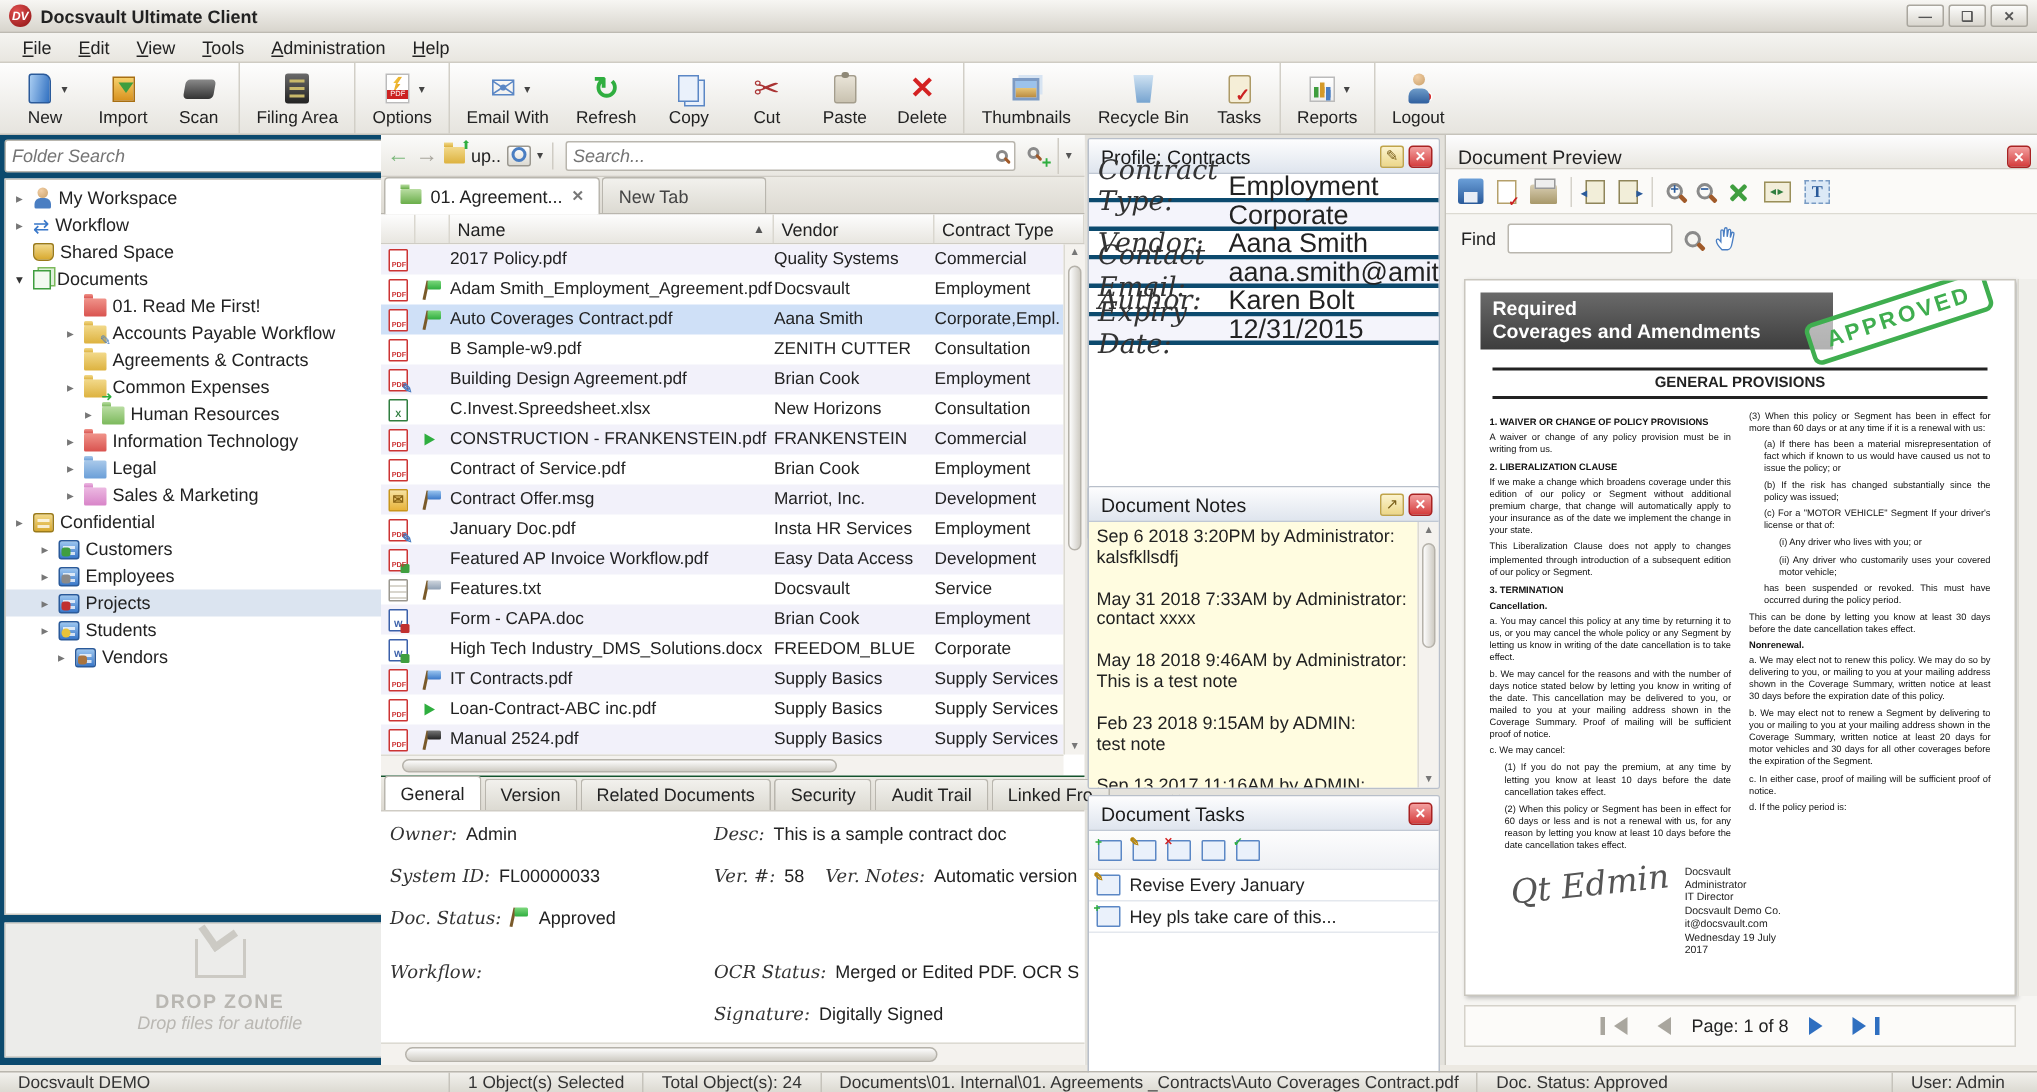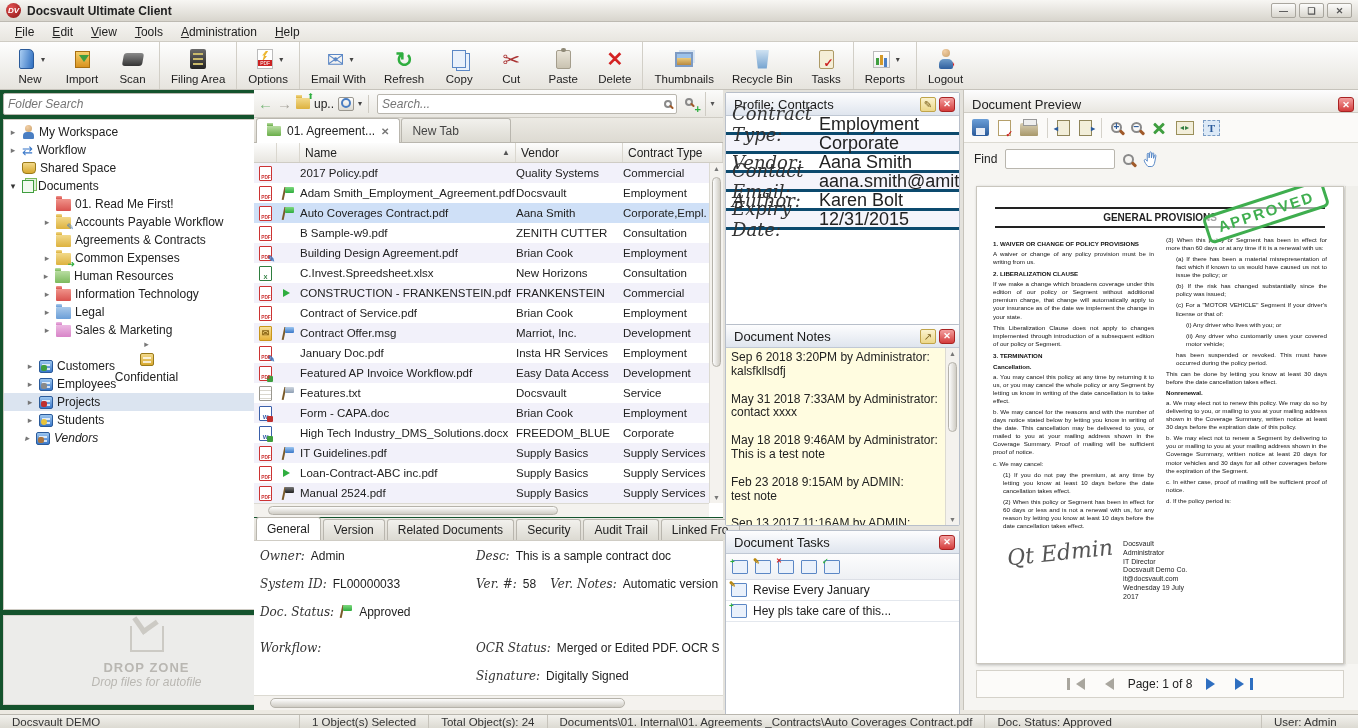--- a/index.html
+++ b/index.html
@@ -45,21 +45,21 @@
   .i-tasks::after{content:"✓";position:absolute;right:-1px;bottom:-2px;color:#c22;font-weight:bold;font-size:12px}
   .i-reports{width:17px;height:17px;background:linear-gradient(#fff,#eee);border:1px solid #bbb;position:relative}
   .i-reports::after{content:"";position:absolute;left:2px;bottom:2px;width:3px;height:7px;background:#3f9e3f;box-shadow:4px 0 0 #d49a2a,4px -3px 0 #d49a2a,8px 0 0 #4a7ec2,8px 2px 0 #4a7ec2}
   .i-logout{width:18px;height:20px;position:relative}
   .i-logout::before{content:"";position:absolute;left:5px;top:0;width:8px;height:8px;border-radius:50%;background:radial-gradient(circle at 35% 30%,#f2cfa5,#caa06a)}
   .i-logout::after{content:"";position:absolute;left:2px;bottom:0;width:14px;height:10px;border-radius:5px 5px 2px 2px;background:linear-gradient(#6f9cc9,#2f5f9e)}
   .i-logout .dot{position:absolute;right:0;bottom:1px;width:7px;height:7px;border-radius:50%;background:#d42222;border:1px solid #fff}
 
   
   .main{position:absolute;left:0;top:90px;right:0;bottom:18px;background:#e4e2dc}
-  .sidebar{position:absolute;left:0;top:0;width:294px;bottom:0;background:#14532d;border-right:1px solid #c6c3bb;padding:3px}
+  .sidebar{position:absolute;left:0;top:0;width:294px;bottom:0;background:#0c4a6e;border-right:1px solid #c6c3bb;padding:3px}
   .fsearch{height:22px;background:#fff;border:1px solid #b9b6ae;border-radius:2px;display:flex;align-items:center;padding:0 4px}
   .fsearch input{flex:1;border:none;outline:none;font-style:italic;color:#999;font-size:12px;background:transparent;font-family:"Liberation Sans",sans-serif}
   .mag{width:8px;height:8px;border:2px solid #8a8a8a;border-radius:50%;position:relative;flex:none}
   .mag::after{content:"";position:absolute;width:5px;height:2px;background:#a05a2a;transform:rotate(45deg);right:-4px;bottom:-2px;border-radius:1px}
   .tree{position:absolute;left:3px;right:3px;top:29px;bottom:100px;background:#fff;border:1px solid #cdcac2;overflow:hidden;padding-top:3px}
   .trow{height:18px;display:flex;align-items:center;gap:4px;white-space:nowrap;padding-right:4px}
   .trow.selected{background:#dbe4f0}
   .arr{width:10px;flex:none;font-size:9px;color:#777;text-align:center}
   .arr.collapsed::before{content:"▸"}
   .arr.expanded::before{content:"▾";color:#333}
@@ -510,21 +510,21 @@
             <span class="tico fol-yellow"></span>
             <span>Agreements &amp; Contracts</span>
           </div>
 
           <div class="trow" style="padding-left: 38px;">
             <span class="arr collapsed"></span>
             <span class="tico fol-arrow"></span>
             <span>Common Expenses</span>
           </div>
 
-          <div class="trow" style="padding-left: 37px;">
+          <div class="trow" style="padding-left: 50px;">
             <span class="arr collapsed"></span>
             <span class="tico fol-green"></span>
             <span>Human Resources</span>
           </div>
 
           <div class="trow" style="padding-left: 38px;">
             <span class="arr collapsed"></span>
             <span class="tico fol-red2"></span>
             <span>Information Technology</span>
           </div>
@@ -534,21 +534,21 @@
             <span class="tico fol-blue"></span>
             <span>Legal</span>
           </div>
 
           <div class="trow" style="padding-left: 38px;">
             <span class="arr collapsed"></span>
             <span class="tico fol-pink"></span>
             <span>Sales &amp; Marketing</span>
           </div>
 
-          <div class="trow" style="padding-left: 4px; flex-direction: column;">
+          <div class="trow" style="padding-left: 4px;">
             <span class="arr collapsed"></span>
             <span class="cab cab-yellow"></span>
             <span>Confidential</span>
           </div>
 
           <div class="trow" style="padding-left: 21px;">
             <span class="arr collapsed"></span>
             <span class="cab cab-cust cab-dot"></span>
             <span>Customers</span>
           </div>
@@ -564,21 +564,21 @@
             <span class="cab cab-proj cab-dot"></span>
             <span>Projects</span>
           </div>
 
           <div class="trow" style="padding-left: 21px;">
             <span class="arr collapsed"></span>
             <span class="cab cab-stud cab-dot"></span>
             <span>Students</span>
           </div>
 
-          <div class="trow" style="padding-left: 18px; font-style: italic;">
+          <div class="trow" style="padding-left: 32px;">
             <span class="arr collapsed"></span>
             <span class="cab cab-vend cab-dot"></span>
             <span>Vendors</span>
           </div>
 
       </div>
       <div class="dropzone">
         <div class="dz-ico"></div>
         <div class="dz-title">DROP ZONE</div>
         <div class="dz-sub">Drop files for autofile</div>
@@ -808,21 +808,21 @@
           </div>
 
           <div class="frow">
             <span class="fc1">
               <span class="ficon pdf"></span>
             </span>
             <span class="fc2">
               <span class="flagx fb"></span>
 
             </span>
-            <span class="fcname">IT Guidelines.pdf</span>
+            <span class="fcname">IT Contracts.pdf</span>
             <span class="fcvend">Supply Basics</span>
             <span class="fctype">Supply Services</span>
           </div>
 
           <div class="frow">
             <span class="fc1">
               <span class="ficon pdf"></span>
             </span>
             <span class="fc2">
 
@@ -1060,20 +1060,24 @@
       </div>
       <div class="findrow">
         <span>Find</span>
         <input style="">
         <span class="magbig"></span>
         <svg width="18" height="18" viewBox="0 0 24 24">
             <path d="M8 22c-2-2-5-6-5-8 0-1.5 1.8-2 2.6-.8L7 15V5.5C7 4 9 4 9.2 5.5l.3 5 .8-7c.2-1.5 2.2-1.3 2.2.2l.1 6.8 1-5.7c.3-1.4 2.2-1.2 2.1.3l-.3 6 1.2-3.8c.4-1.3 2.3-.9 2 .5L17 16c-.5 3-2 6-4 6z" fill="#fff" stroke="#4a7ec2" stroke-width="1.2"></path>
           </svg>
       </div>
       <div class="pvpage">
+        <div class="docheadband">
+          <div>Required</div>
+          <div>Coverages and Amendments</div>
+        </div>
         <div class="stamp">APPROVED</div>
         <div class="gensec">GENERAL PROVISIONS</div>
         <div class="doccols">
           <div class="dcol">
 
               <div class="dl-h">1.  WAIVER OR CHANGE OF POLICY PROVISIONS</div>
 
               <div class="dl-p">A waiver or change of any policy provision must be in writing from us.</div>
 
               <div class="dl-h">2.  LIBERALIZATION CLAUSE</div>

